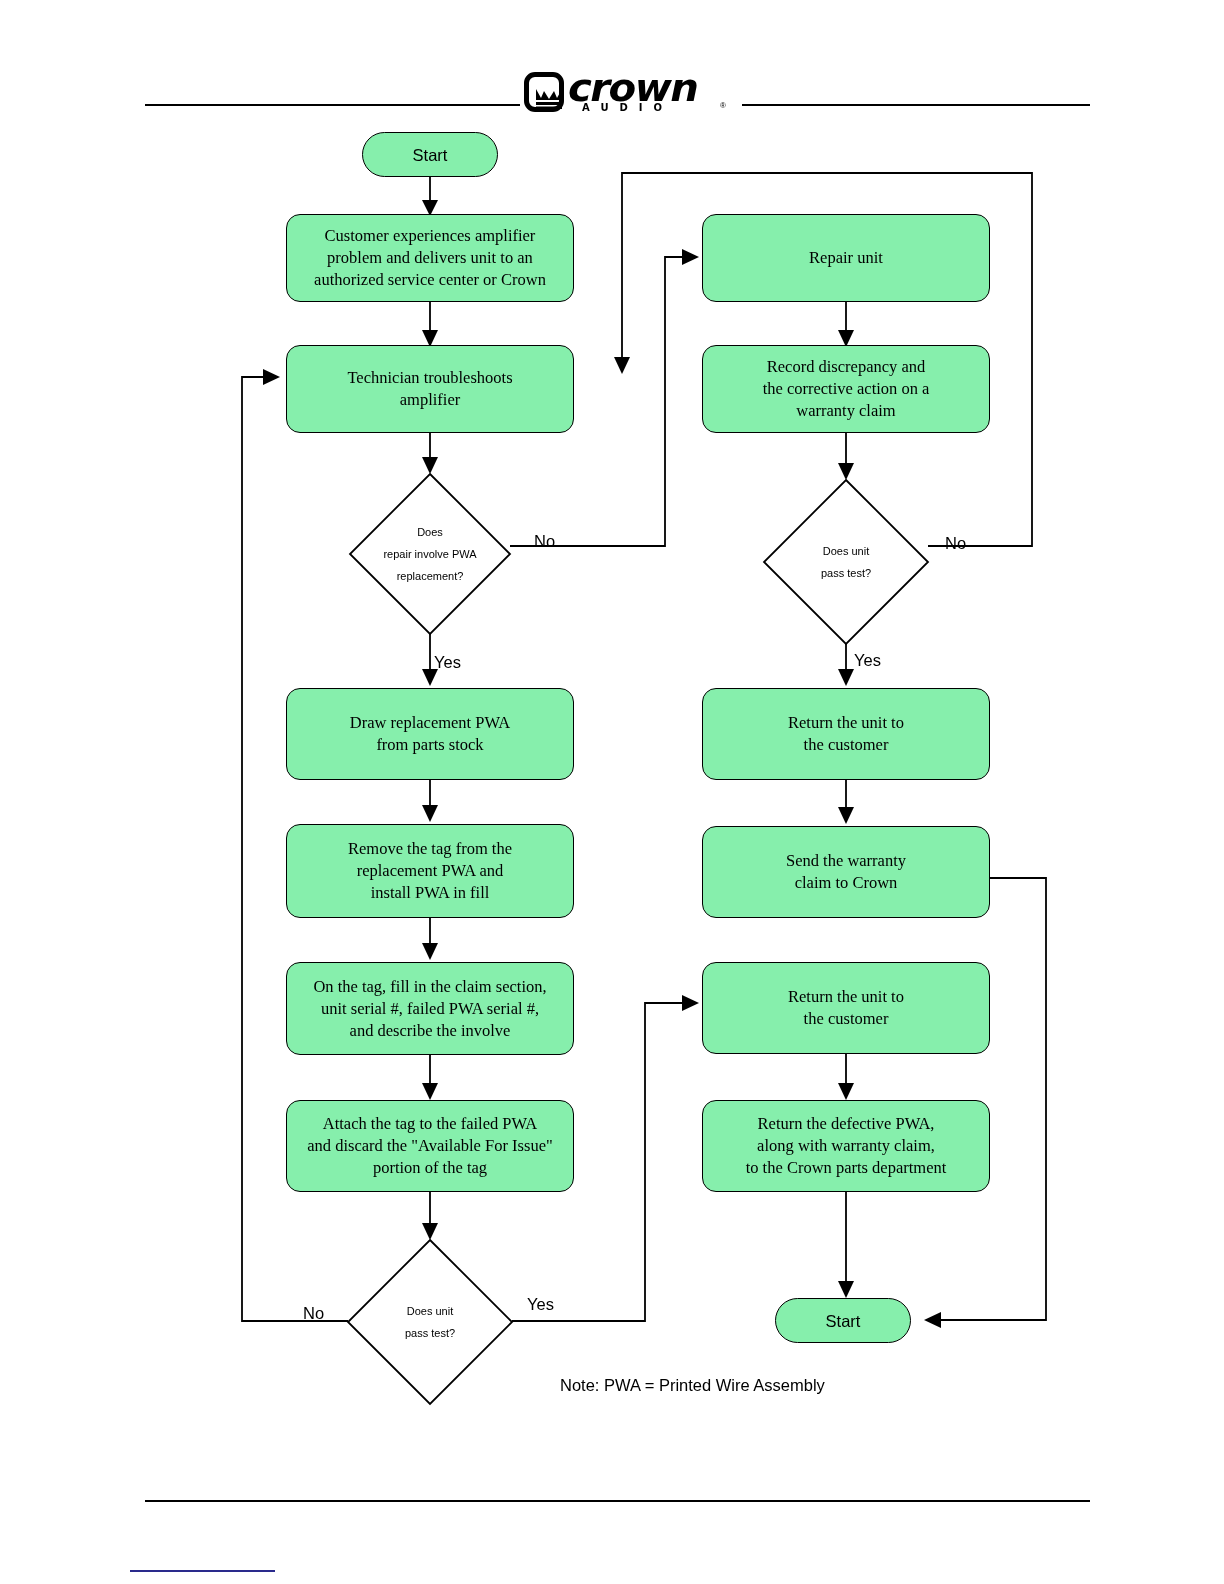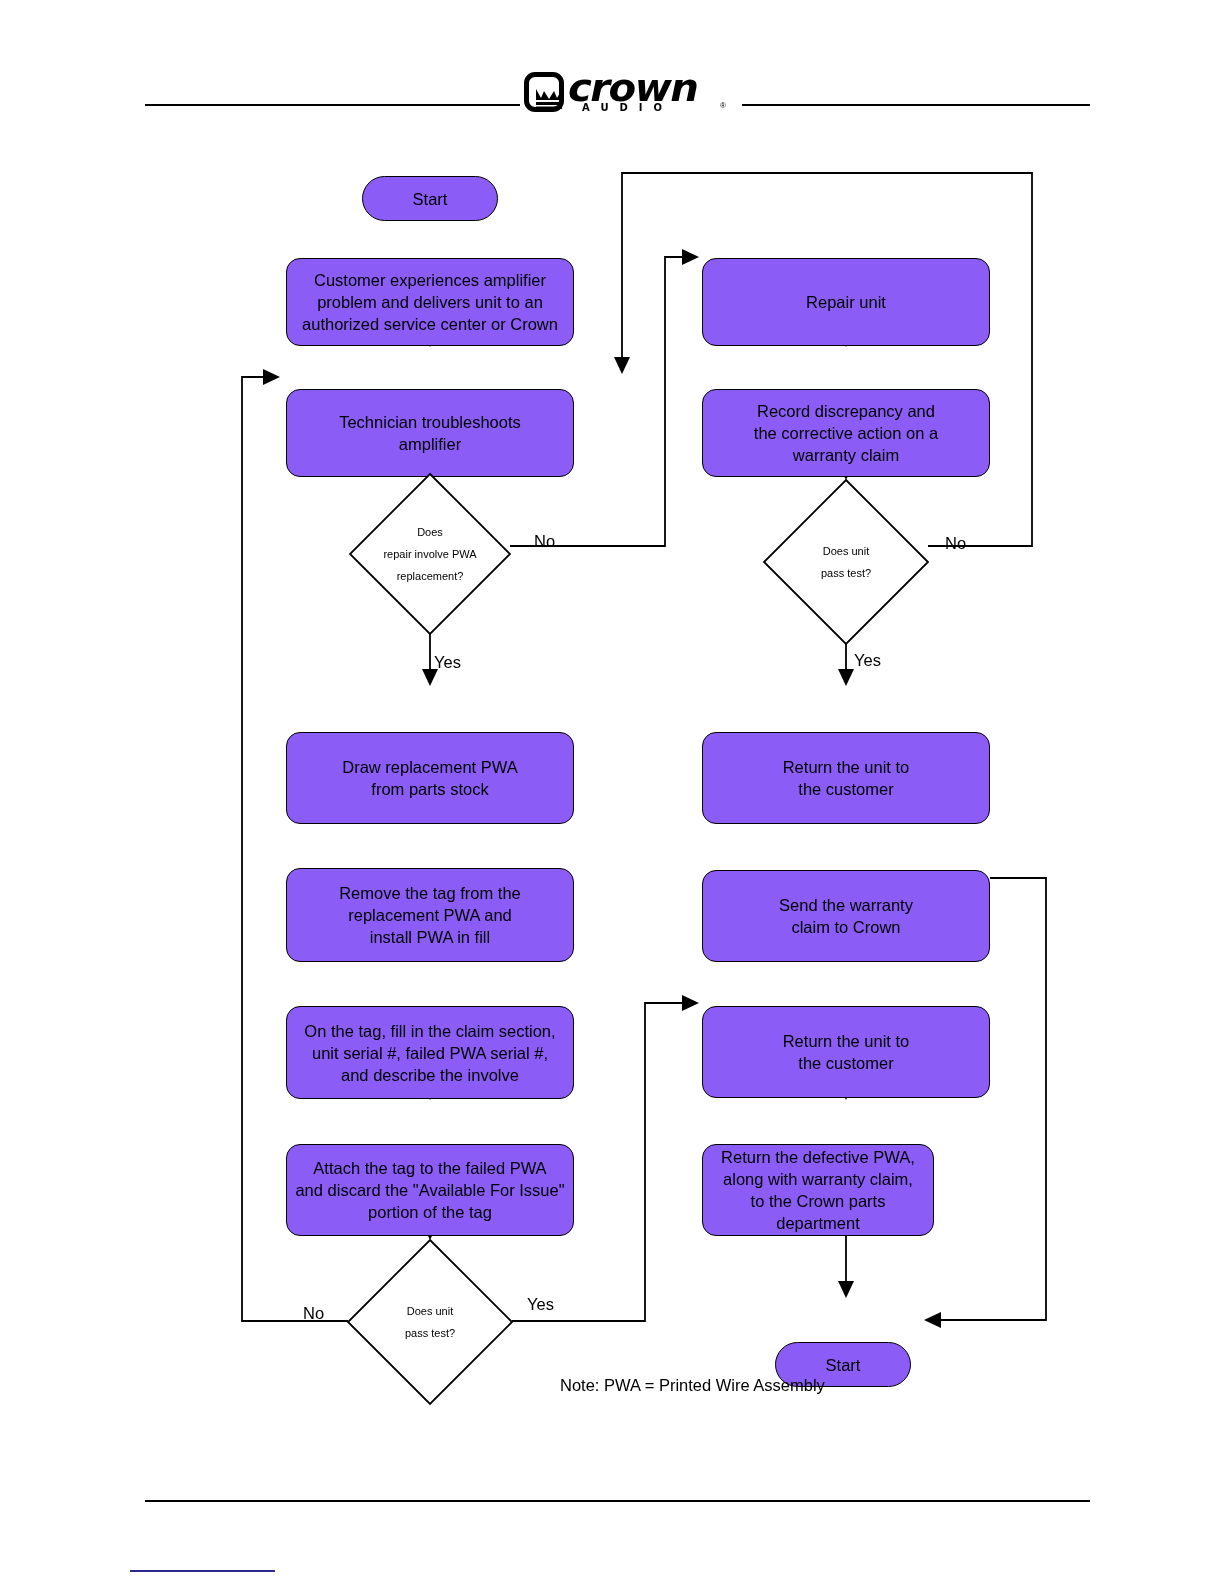--- a/index.html
+++ b/index.html
@@ -39,28 +39,27 @@
   #logo-sub{
     position:absolute;left:58px;top:33px;
     font-family:"DejaVu Sans", sans-serif;
     font-size:10px;font-weight:bold;letter-spacing:11px;line-height:10px;
   }
   #logo-reg{position:absolute;left:196px;top:32px;font-size:8px;line-height:8px;}
 
   
   .node{
     position:absolute;box-sizing:border-box;
-    border:1.6px solid #000;background:#8b5cf6;
+    border:1.6px solid #000;background:#86efac;
     display:flex;align-items:center;justify-content:center;
     text-align:center;
     font-size:16.5px;line-height:22px;
     padding:2px 6px;
-    margin-top:44px;
-  }
-  .process{border-radius:14px;}
+  }
+  .process{border-radius:14px;font-family:Liberation Serif, serif;}
   .terminator{border-radius:24px;}
   .node span{display:block;white-space:pre-line;}
 
   
   .diamond{position:absolute;}
   .diamond svg{position:absolute;left:0;top:0;overflow:visible;}
   .diamond .dlabel{
     position:absolute;left:0;top:0;width:100%;height:100%;
     display:flex;align-items:center;justify-content:center;
     text-align:center;font-size:11px;line-height:22px;
@@ -240,21 +239,21 @@
   <div class="node process" style="left:702px;top:826px;width:288px;height:92px;">
     <span>Send the warranty
 claim to Crown</span>
   </div>
 
   <div class="node process" style="left:702px;top:962px;width:288px;height:92px;">
     <span>Return the unit to
 the customer</span>
   </div>
 
-  <div class="node process" style="left:702px;top:1100px;width:232px;height:92px;">
+  <div class="node process" style="left:702px;top:1100px;width:288px;height:92px;">
     <span>Return the defective PWA,
 along with warranty claim,
 to the Crown parts department</span>
   </div>
 
   <div class="node terminator" style="left:775px;top:1298px;width:136px;height:45px;">
     <span>Start</span>
   </div>
 
   <div class="edge-label" style="left:534px;top:531px;">No</div>

